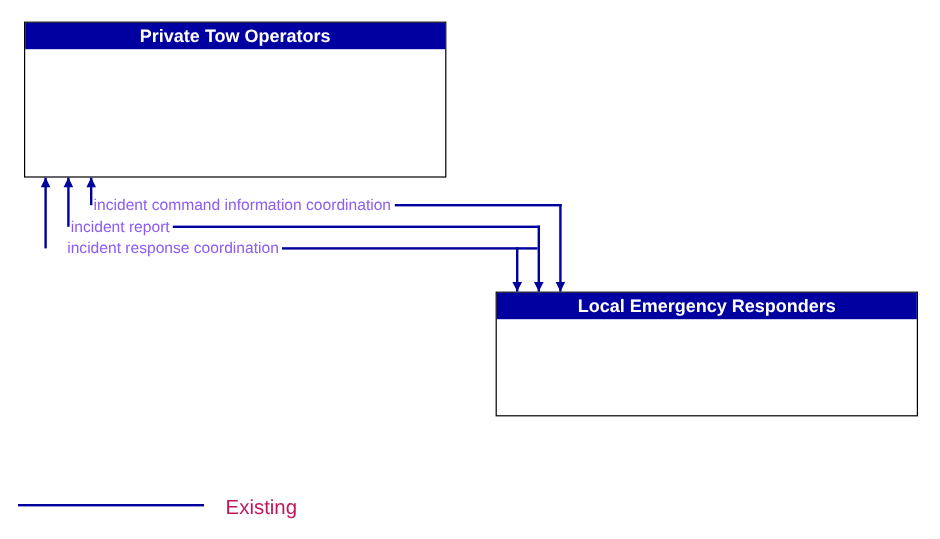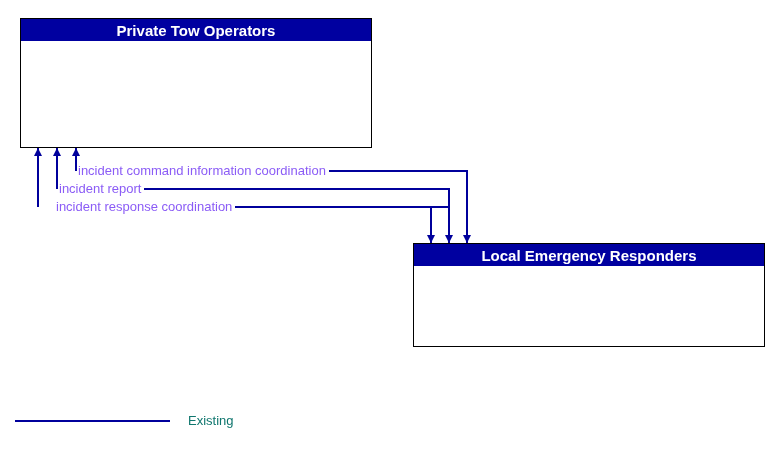--- a/index.html
+++ b/index.html
@@ -74,22 +74,22 @@
     background: #00009C;
     margin-left: 3px;
   }
   .legend-line {
     position: absolute;
     height: 2px;
     background: #00009C;
   }
   .legend-label {
     position: absolute;
-    font-size: 13px;
-    color: #0f766e;
+    font-size: 17px;
+    color: #be185d;
     white-space: nowrap;
   }
 </style>
 </head>
 <body>
 
 <div id="canvas">
 
   <div class="entity-box" style="left:20px; top:18px; width:352px; height:130px;">
     <div class="box-header">Private Tow Operators</div>

